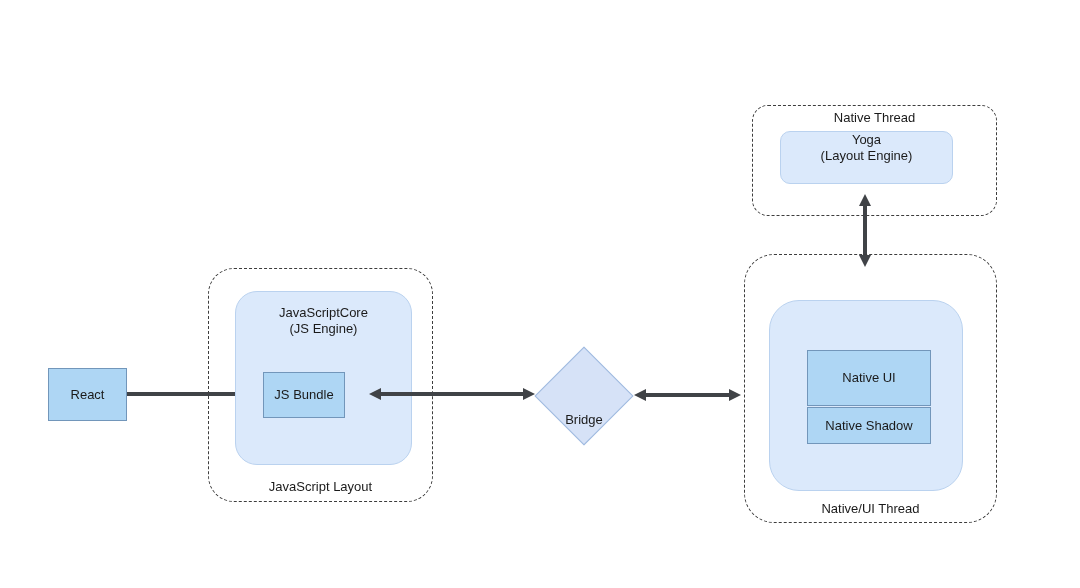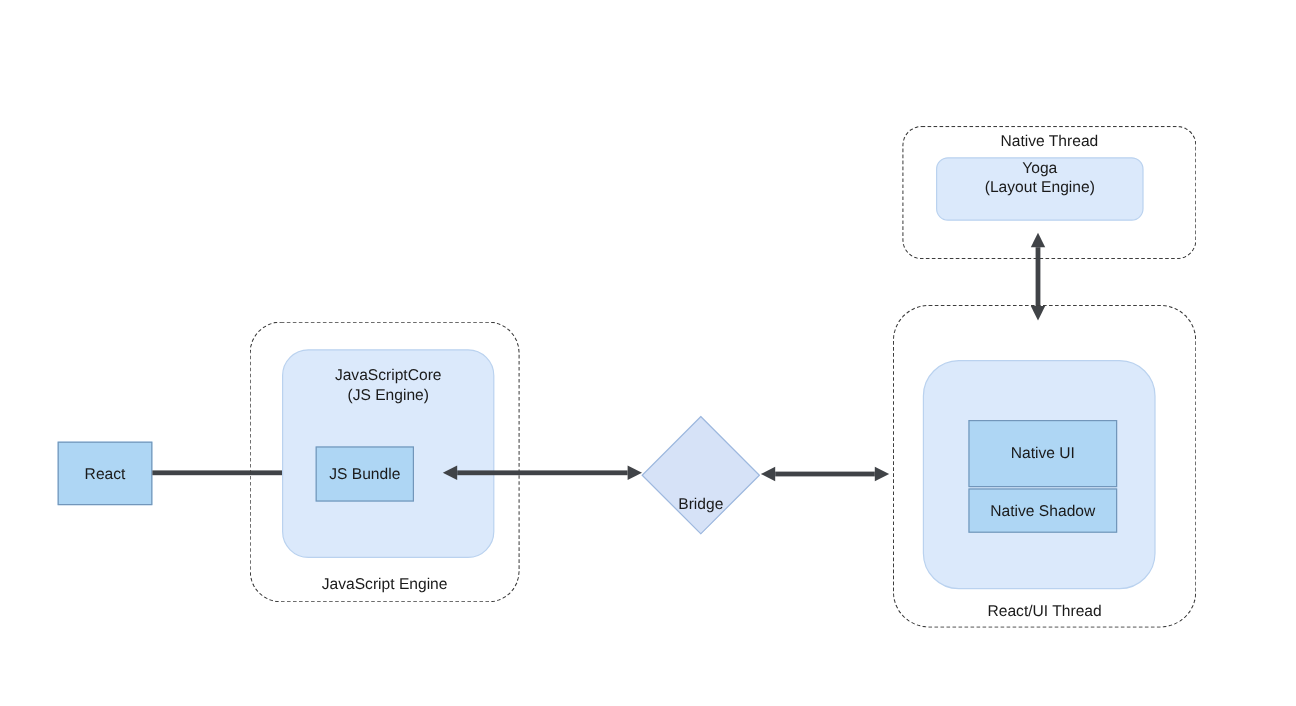--- a/index.html
+++ b/index.html
@@ -115,21 +115,21 @@
   <div class="small-box" style="left:48px; top:368px; width:79px; height:53px;">
     <span class="label">React</span>
   </div>
 
   <div class="arrow" style="left:127px; top:388px; width:136px; height:12px;">
     <div class="shaft"></div>
     <div class="head head-right"></div>
   </div>
 
   <div class="dashed-group" style="left:208px; top:268px; width:225px; height:234px; border-radius:26px;">
-    <span class="group-label" style="bottom:7px;">JavaScript Engine</span>
+    <span class="group-label" style="bottom:7px;">JavaScript Layout</span>
   </div>
 
   <div class="round-container" style="left:235px; top:291px; width:177px; height:174px; border-radius:22px;">
     <div class="label" style="padding-top:13px;">JavaScriptCore
 (JS Engine)</div>
   </div>
 
   <div class="small-box" style="left:263px; top:372px; width:82px; height:46px;">
     <span class="label">JS Bundle</span>
   </div>
@@ -158,21 +158,21 @@
 (Layout Engine)</span>
   </div>
 
   <div class="arrow vertical" style="left:859px; top:194px; width:12px; height:73px;">
     <div class="head head-up"></div>
     <div class="shaft" style="flex:1;"></div>
     <div class="head head-down"></div>
   </div>
 
   <div class="dashed-group" style="left:744px; top:254px; width:253px; height:269px; border-radius:30px;">
-    <span class="group-label" style="bottom:6px;">React/UI Thread</span>
+    <span class="group-label" style="bottom:6px;">Native/UI Thread</span>
   </div>
 
   <div class="round-container" style="left:769px; top:300px; width:194px; height:191px; border-radius:30px;"></div>
 
   <div class="small-box" style="left:807px; top:350px; width:124px; height:56px;">
     <span class="label">Native UI</span>
   </div>
 
   <div class="small-box" style="left:807px; top:407px; width:124px; height:37px;">
     <span class="label">Native Shadow</span>

